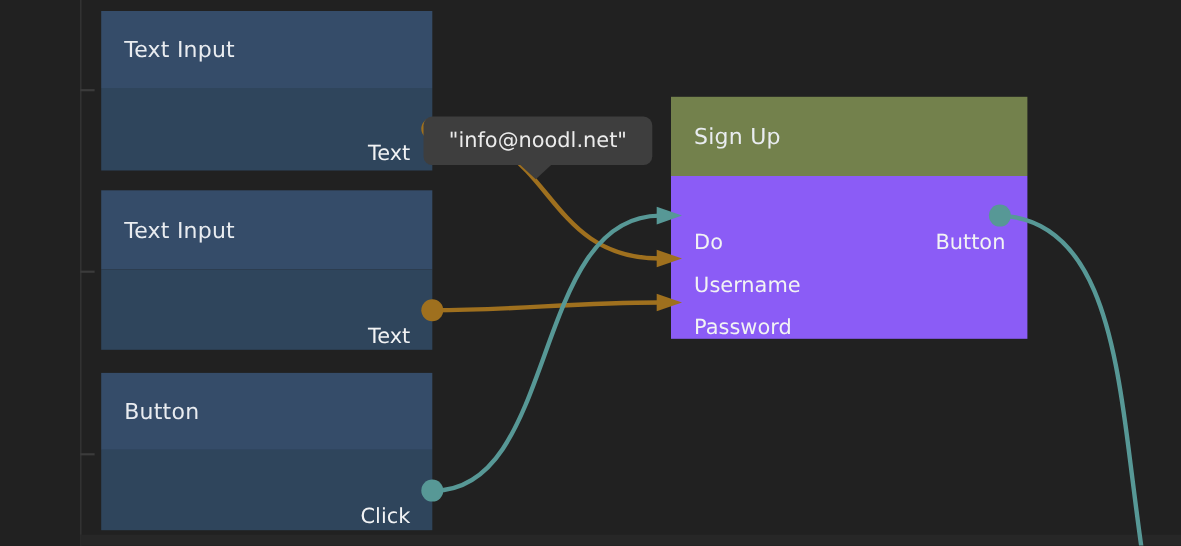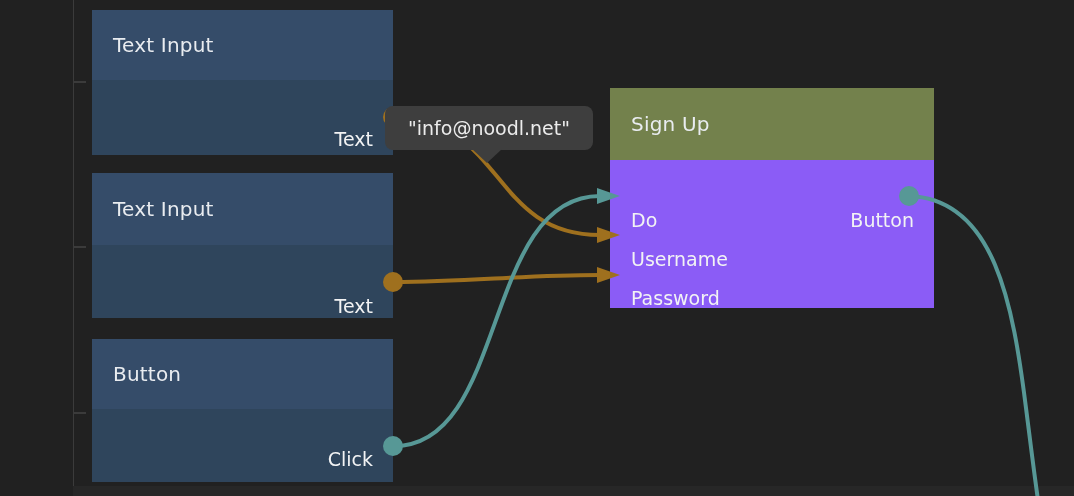--- a/index.html
+++ b/index.html
@@ -69,21 +69,21 @@
     <div class="node-body" style="height:73px">
       <span class="port-label port-out" style="top:25px">Text</span>
     </div>
   </div>
 
   <div class="node blue" style="left:92px;top:339px;width:301px;height:117px">
     <div class="node-header" style="height:70px">
       <span>Button</span>
     </div>
     <div class="node-body" style="height:73px">
-      <span class="port-label port-out" style="top:14px">Click</span>
+      <span class="port-label port-out" style="top:24px">Click</span>
     </div>
   </div>
 
   <div class="node green" style="left:610px;top:88px;width:324px;height:220px">
     <div class="node-header" style="height:72px">
       <span>Sign Up</span>
     </div>
     <div class="node-body" style="height:148px">
       <span class="port-label port-in" style="top:24px">Do</span>
       <span class="port-label port-in" style="top:102px">Password</span>

